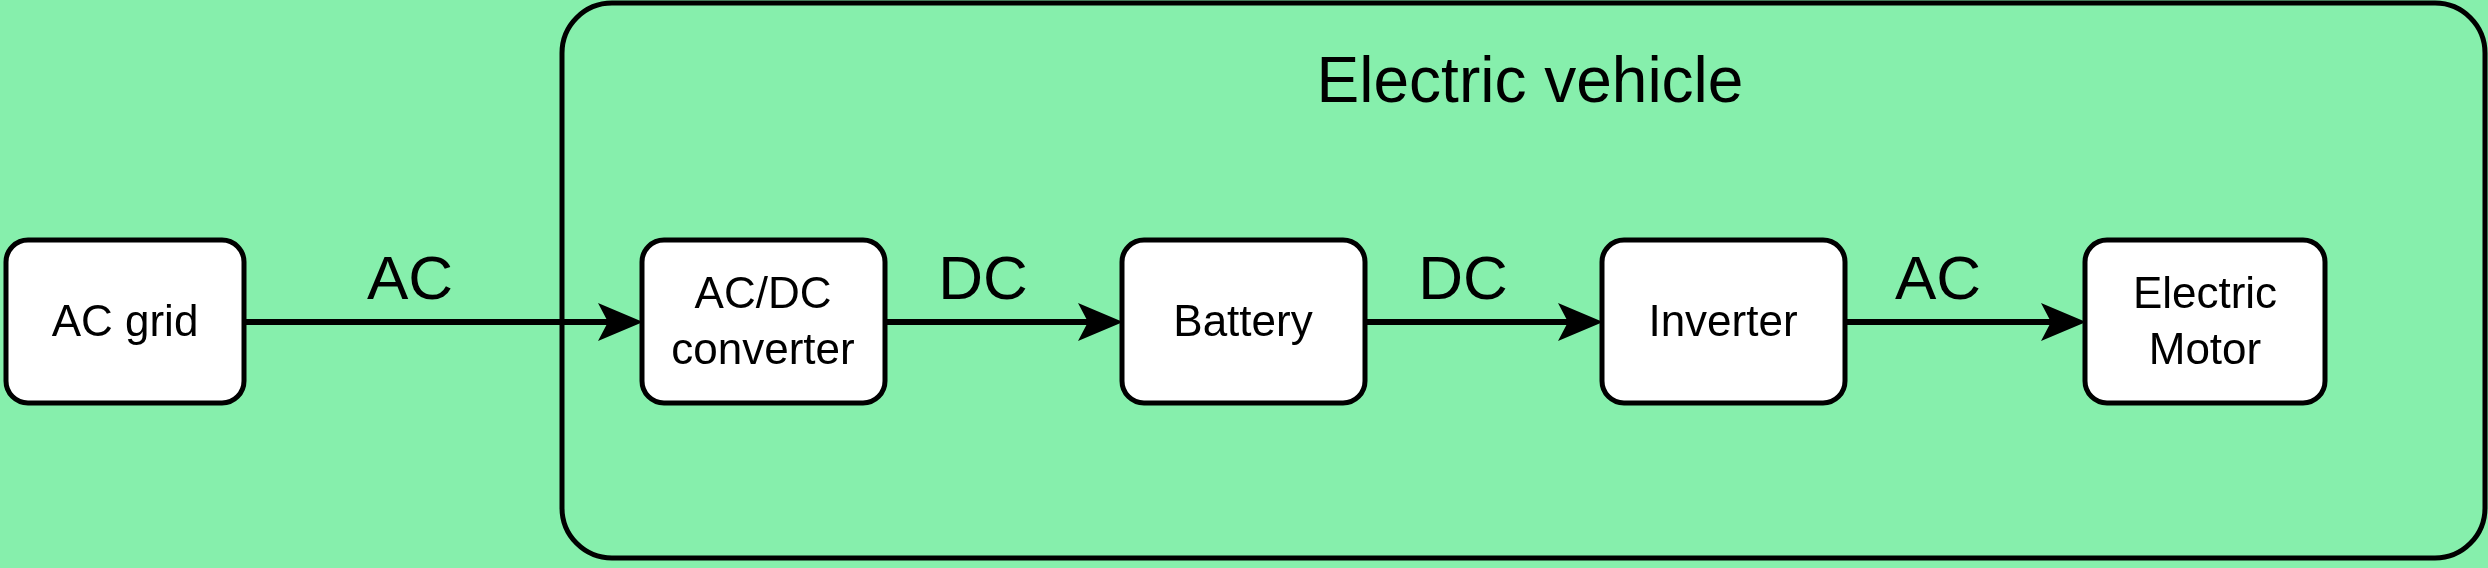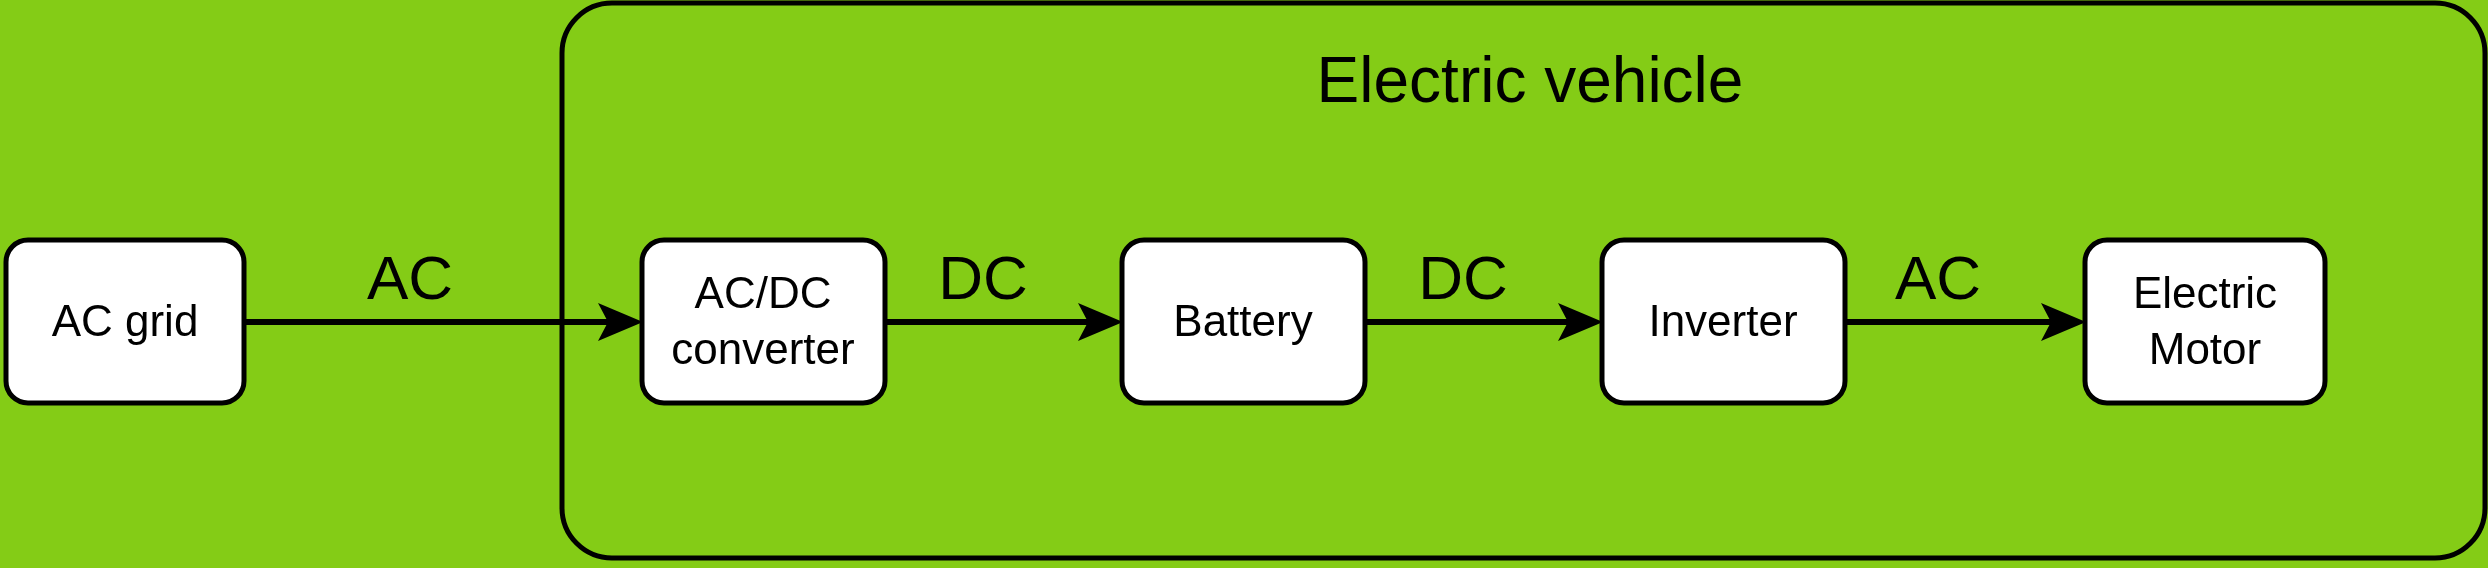--- a/index.html
+++ b/index.html
@@ -8,21 +8,21 @@
     padding: 0;
     background: #ffffff;
   }
   body {
     font-family: "Liberation Sans", sans-serif;
   }
   #canvas {
     position: relative;
     width: 2488px;
     height: 568px;
-    background: #84cc16;
+    background: #86efac;
     overflow: hidden;
   }
   #diagram-svg {
     position: absolute;
     left: 0;
     top: 0;
     width: 2488px;
     height: 568px;
   }
   .node-label,

